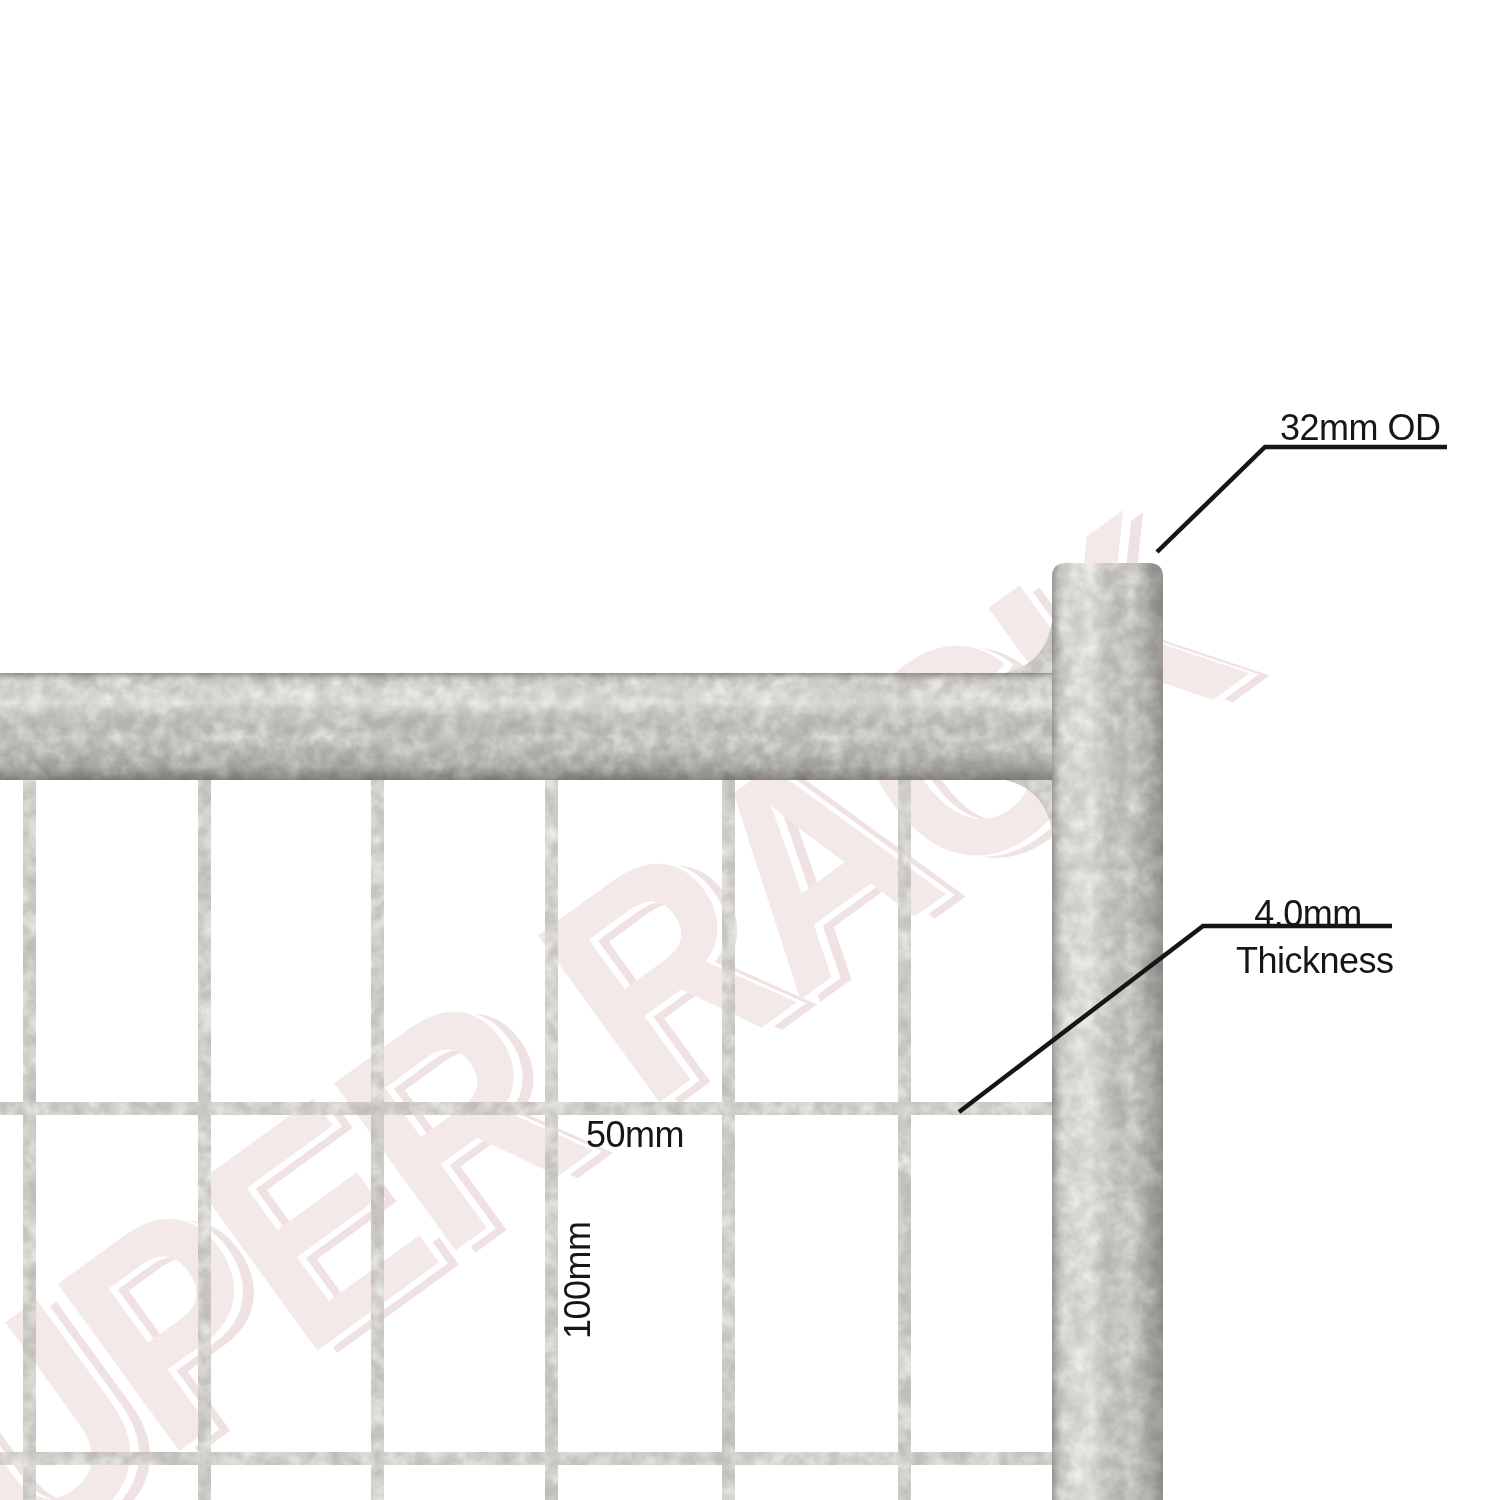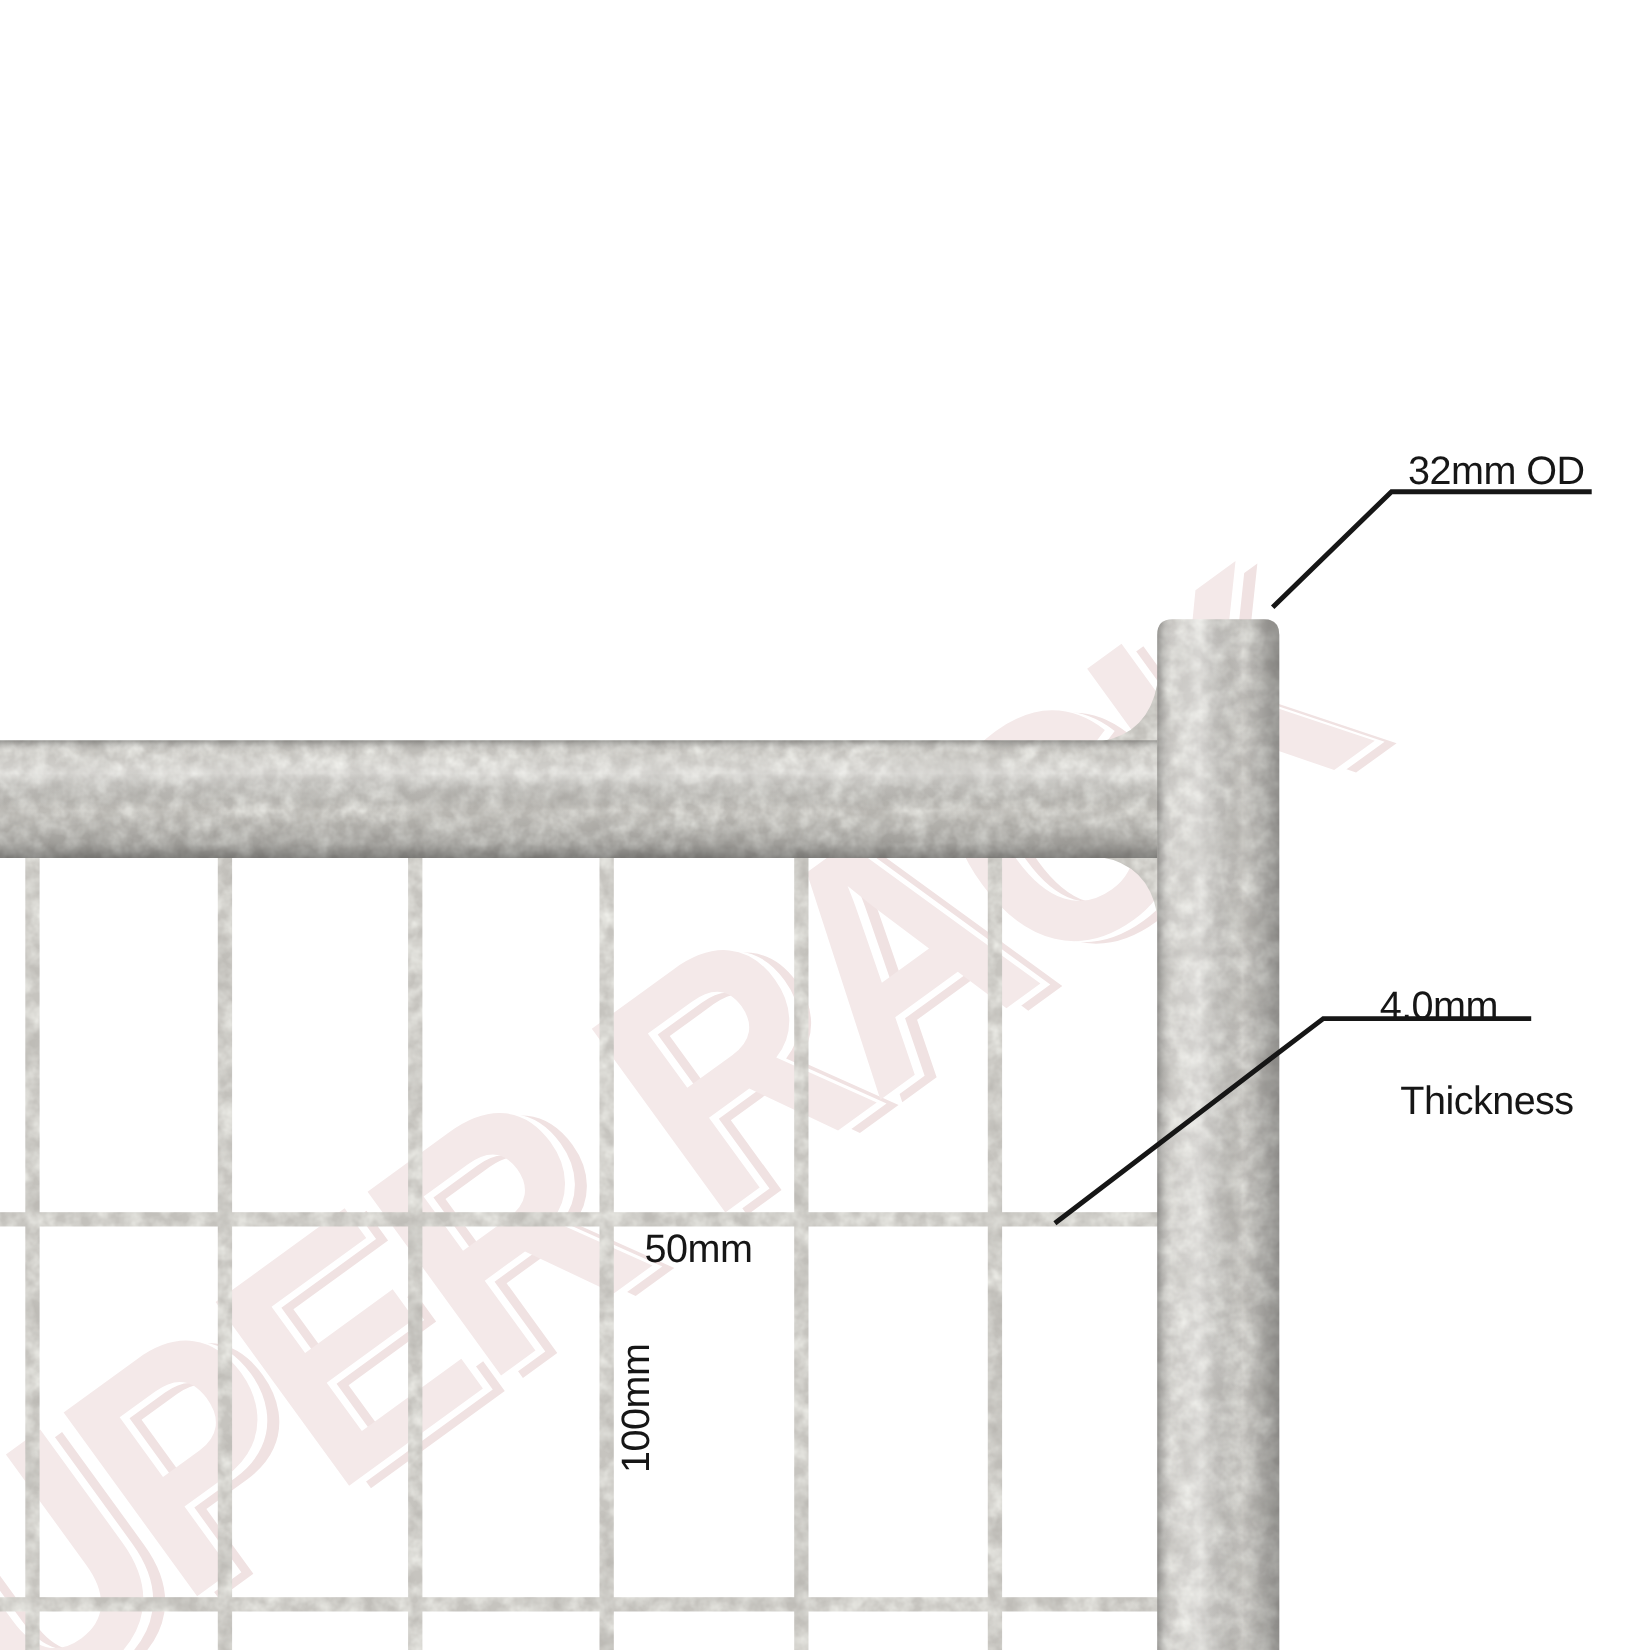--- a/index.html
+++ b/index.html
@@ -29,21 +29,21 @@
     z-index:2;
     color:#161616;
     font-size:36px;
     letter-spacing:-0.5px;
     line-height:1.0;
     white-space:nowrap;
   }
   .label.centered{text-align:center;}
   .label-od{left:1280px;top:410px;}
   .label-thickness-value{left:1238px;top:896px;width:140px;}
-  .label-thickness-word{left:1236px;top:983px;width:156px;margin-left:37px;}
+  .label-thickness-word{left:1236px;top:943px;width:156px;}
   .label-mesh-w{left:586px;top:1117px;}
   .label-mesh-h{
     left:523px;top:1266px;width:110px;height:36px;
     transform:rotate(-90deg);
   }
 </style>
 </head>
 <body>
 
 <div class="stage">

